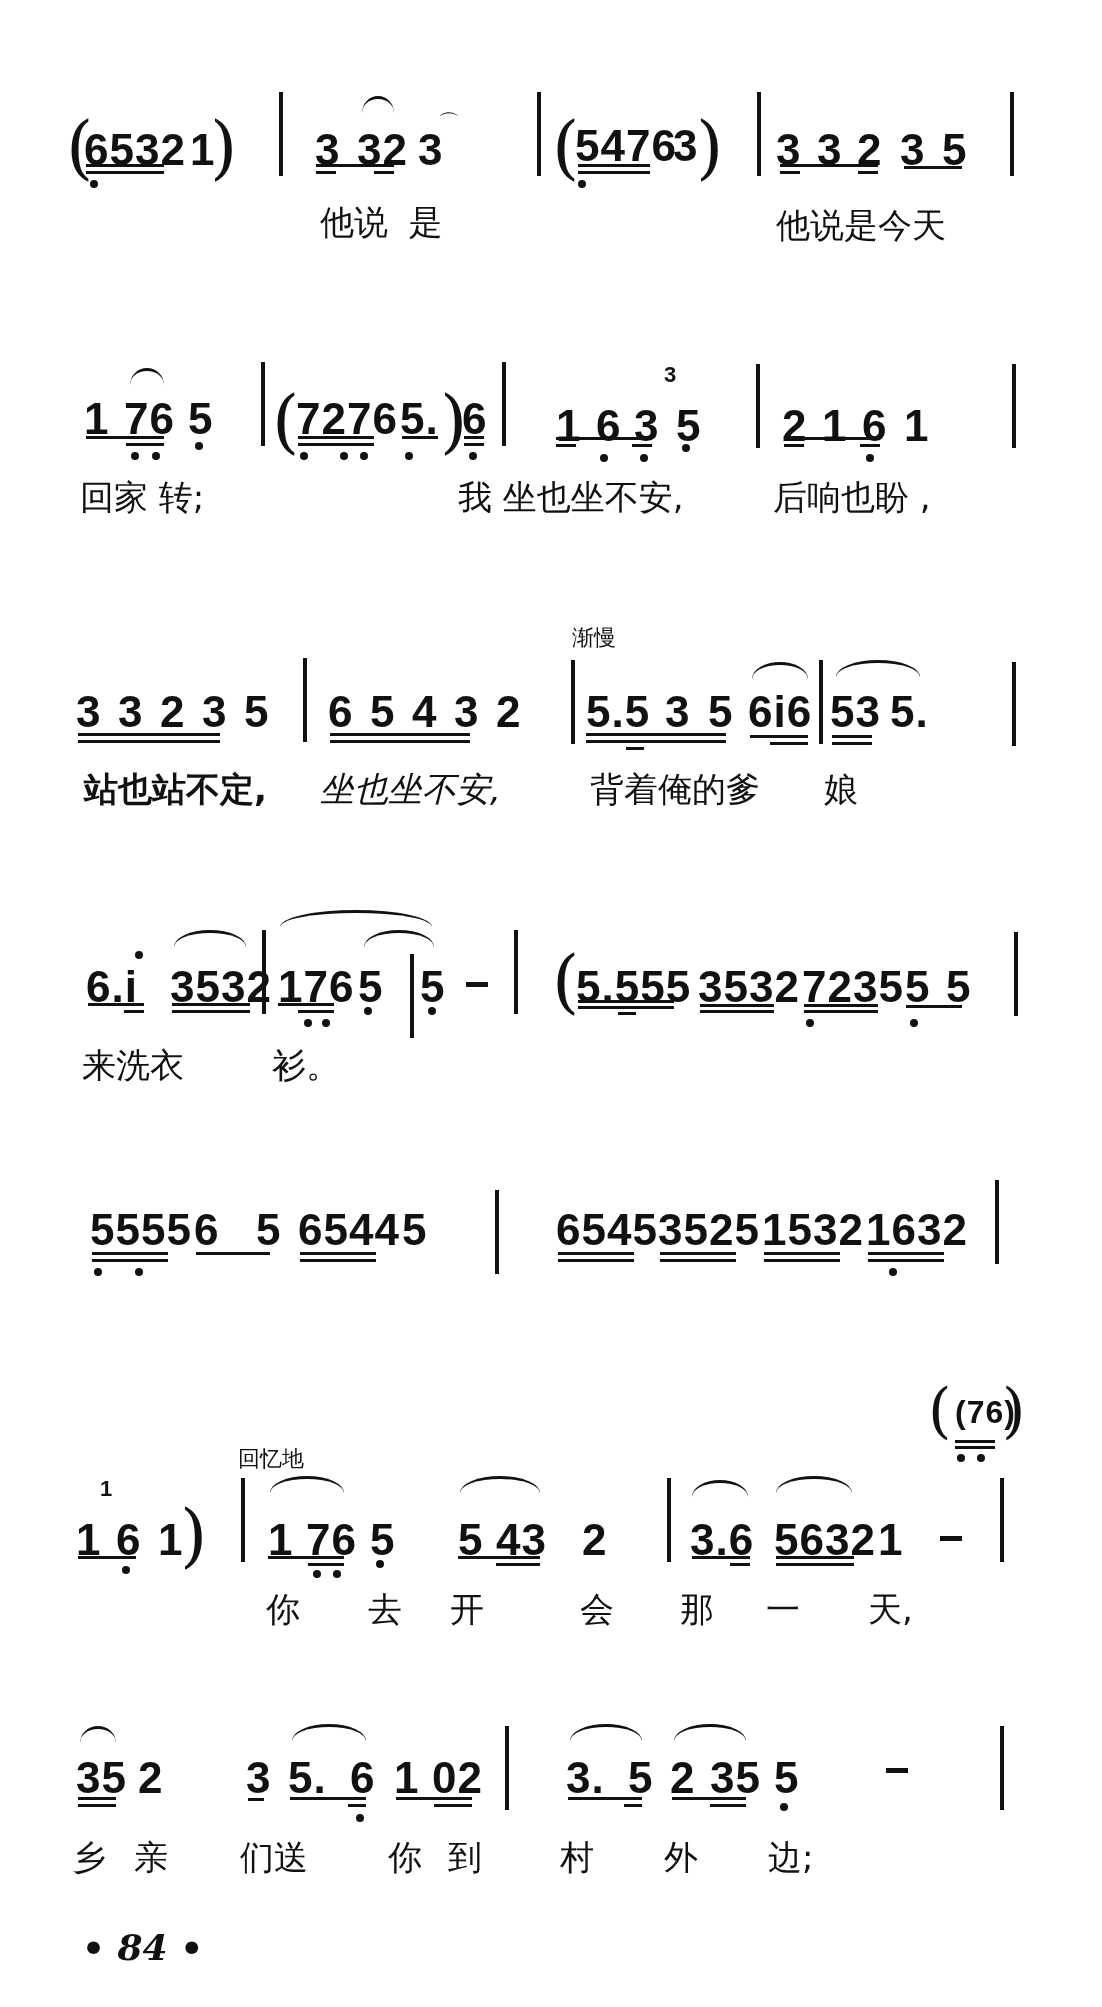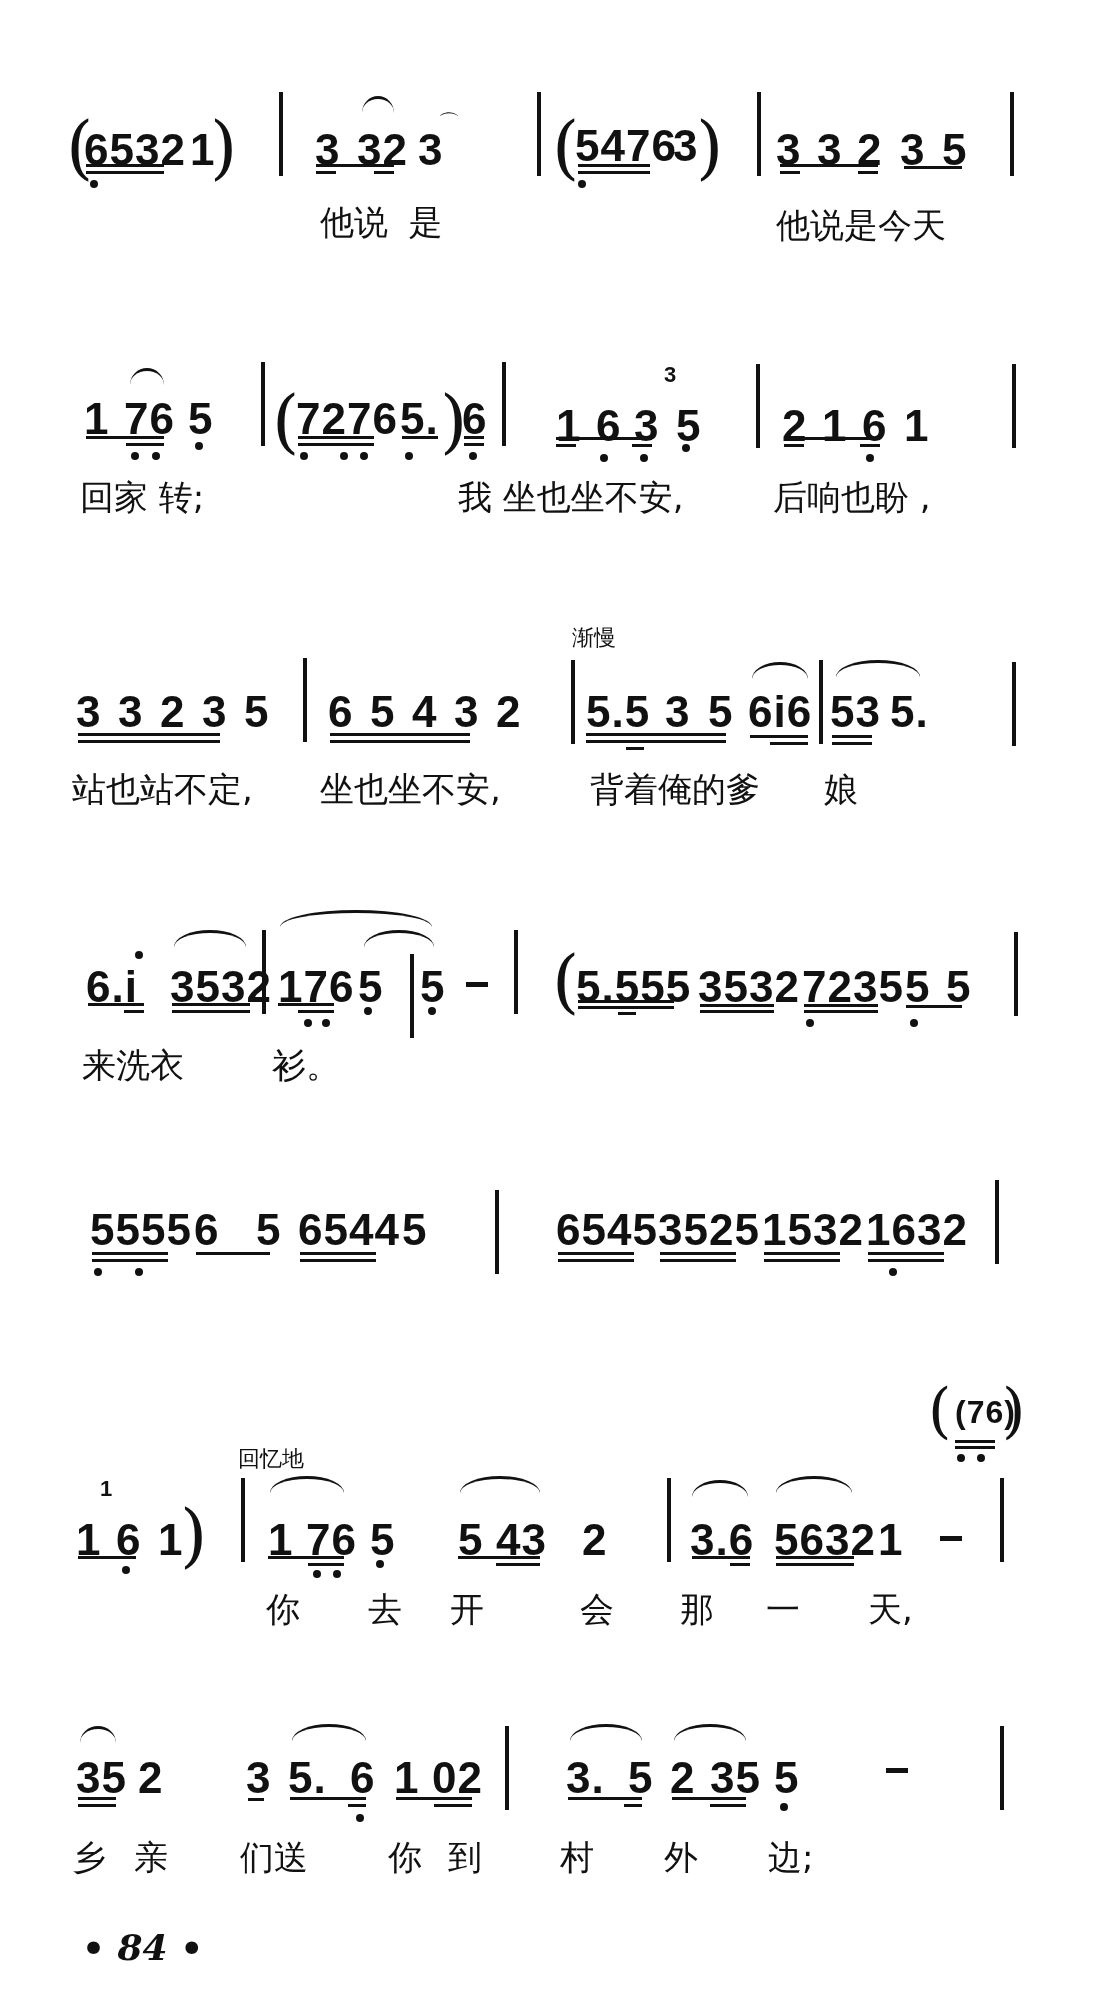--- a/index.html
+++ b/index.html
@@ -171,22 +171,22 @@
     <div class="barline" style="left:819px;top:660px;"></div>
 
     <span class="n" style="left:830px;top:690px;">53</span>
     <span class="n" style="left:890px;top:690px;">5.</span>
     <div class="slur" style="left:836px;top:660px;width:84px;"></div>
     <div class="ul" style="left:832px;top:735px;width:40px;"></div>
     <div class="ul" style="left:832px;top:742px;width:40px;"></div>
 
     <div class="barline" style="left:1012px;top:662px;"></div>
 
-    <span class="lyric" style="left:72px;top:772px;">站也站不定,</span>
-    <span class="lyric" style="left:320px;top:772px;">坐也坐不安,</span>
+    <span class="lyric" style="left:84px;top:772px;font-weight:bold;">站也站不定,</span>
+    <span class="lyric" style="left:320px;top:772px;font-style:italic;">坐也坐不安,</span>
     <span class="lyric" style="left:590px;top:772px;">背着俺的爹</span>
     <span class="lyric" style="left:824px;top:772px;">娘</span>
   </div>
 
   <div class="row" style="top:0;">
     <span class="n" style="left:86px;top:965px;">6.i</span>
     <div class="dot" style="left:135px;top:951px;"></div>
     <div class="ul" style="left:88px;top:1003px;width:56px;"></div>
     <div class="ul" style="left:124px;top:1010px;width:20px;"></div>
     <span class="n" style="left:170px;top:965px;">3532</span>

